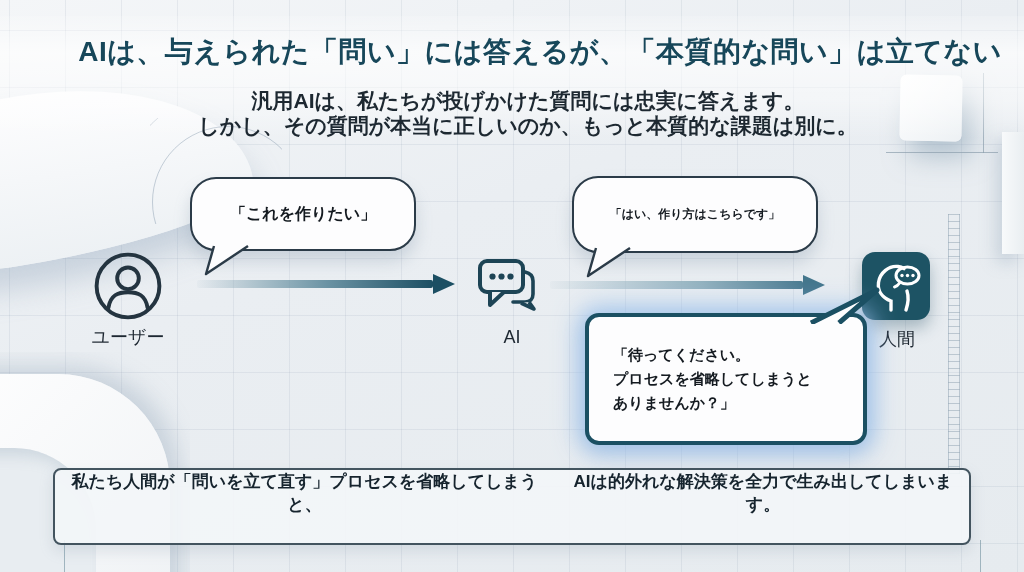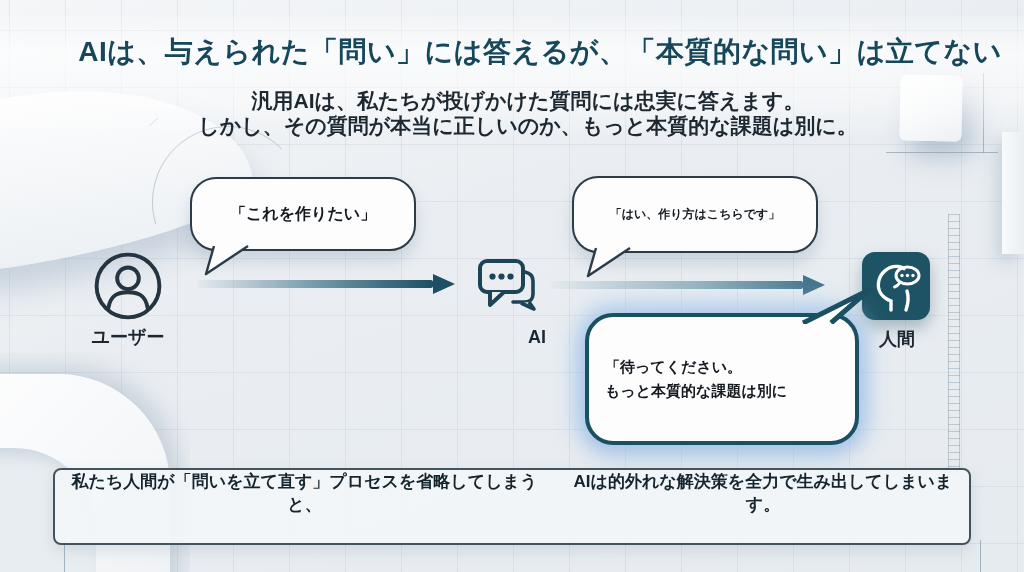--- a/index.html
+++ b/index.html
@@ -45,23 +45,23 @@
   .bp-h{left:886px;top:152px;width:112px;height:1px;background:rgba(140,158,172,0.7);}
   .edge-l{left:64px;top:540px;width:1px;height:32px;background:rgba(100,135,150,0.55);}
   .edge-r{left:980px;top:540px;width:1px;height:32px;background:rgba(100,135,150,0.55);}
   
   .title{position:absolute;top:33px;left:0;width:100%;margin:0;text-align:center;
     font-size:28px;font-weight:800;color:#17475a;letter-spacing:0.5px;padding-left:28px;}
   .sub{position:absolute;left:16px;width:100%;margin:0;text-align:center;
     font-size:21px;font-weight:700;color:#1d2831;}
   .sub1{top:87px;} .sub2{top:112px;}
   
-  .actor-label{position:absolute;font-size:18px;font-weight:700;color:#1d2731;text-align:center;}
+  .actor-label{position:absolute;font-size:18px;font-weight:400;color:#1d2731;text-align:center;}
   .label-user{left:66px;top:325px;width:124px;}
-  .label-ai{left:494px;top:327px;width:86px;}
+  .label-ai{left:469px;top:327px;width:86px;}
   .label-human{left:856px;top:327px;width:82px;}
   .icon-user{position:absolute;left:93px;top:251px;width:70px;height:70px;}
   .icon-ai{position:absolute;left:477px;top:258px;width:66px;height:56px;}
   .icon-human{position:absolute;left:862px;top:252px;width:68px;height:68px;
     background:#1d5364;border-radius:13px;box-shadow:0 8px 16px rgba(40,80,100,0.35);}
   .icon-human svg{position:absolute;inset:0;}
   
   .arrow{position:absolute;display:flex;align-items:center;}
   .arrow .shaft{flex:1;height:8px;border-radius:2px;}
   .arrow .head{width:0;height:0;border-top:10px solid transparent;border-bottom:10px solid transparent;border-left:22px solid;}
@@ -72,21 +72,21 @@
   .arrow2 .shaft{background:linear-gradient(to right, rgba(200,212,220,0.15), #93b2bf 60%, #4a7b90);}
   .arrow2 .head{border-left-color:#44768c;}
   
   .bubble{position:absolute;background:#fdfdfe;border:2px solid #2b3b48;border-radius:26px;
     display:flex;align-items:center;justify-content:center;font-weight:700;color:#141a20;
     box-shadow:0 10px 16px rgba(120,140,160,0.28);}
   .bubble-user{left:190px;top:177px;width:222px;height:70px;font-size:16px;}
   .bubble-ai{left:572px;top:176px;width:242px;height:73px;font-size:12px;}
   .tail-down{position:absolute;left:12px;bottom:-27px;width:46px;height:31px;}
   .bubble-human{left:585px;top:313px;width:250px;height:124px;font-size:15px;line-height:1.6;
-    border:4px solid #1b5063;border-radius:28px;justify-content:flex-start;padding-left:16px;
+    border:4px solid #1b5063;border-radius:14px;justify-content:flex-start;padding-left:24px;
     box-shadow:0 0 24px 7px rgba(150,190,235,0.8), 0 8px 20px rgba(130,160,200,0.35);}
   .bubble-human .lines span{display:block;}
   .tail-up{position:absolute;top:-30px;right:-18px;width:76px;height:37px;}
   
   .footer-box{position:absolute;left:53px;top:468px;width:918px;height:77px;box-sizing:border-box;
     background:rgba(243,246,248,0.9);border:2px solid #43545f;border-radius:8px;
     display:flex;flex-direction:row;justify-content:center;gap:3px;text-align:center;
     font-size:17px;font-weight:700;color:#16242e;box-shadow:0 6px 14px rgba(130,150,170,0.22);}
 </style>
 </head>
@@ -170,21 +170,22 @@
     <span>「はい、作り方はこちらです」</span>
     <svg class="tail-down" viewBox="0 0 46 31">
       <path d="M10,1 L2,29 L44,1 Z" fill="#fdfdfe"></path>
       <path d="M10,1 L2,29 L44,1" fill="none" stroke="#2b3b48" stroke-width="2.4" stroke-linejoin="round"></path>
     </svg>
   </div>
 
   <div class="bubble bubble-human">
     <div class="lines">
       <span>「待ってください。</span>
-      <span>もっと本質的な課題は別に</span>
+      <span>プロセスを省略してしまうと</span>
+      <span>ありませんか？」</span>
     </div>
     <svg class="tail-up" viewBox="0 0 76 37">
       <path d="M6,36 L72,3 L34,36 Z" fill="#fdfdfe"></path>
       <path d="M6,36 L72,3 L34,36" fill="none" stroke="#1b5063" stroke-width="5" stroke-linejoin="round"></path>
     </svg>
   </div>
 
   <div class="footer-box">
     <span>私たち人間が「問いを立て直す」プロセスを省略してしまうと、</span>
     <span>AIは的外れな解決策を全力で生み出してしまいます。</span>

